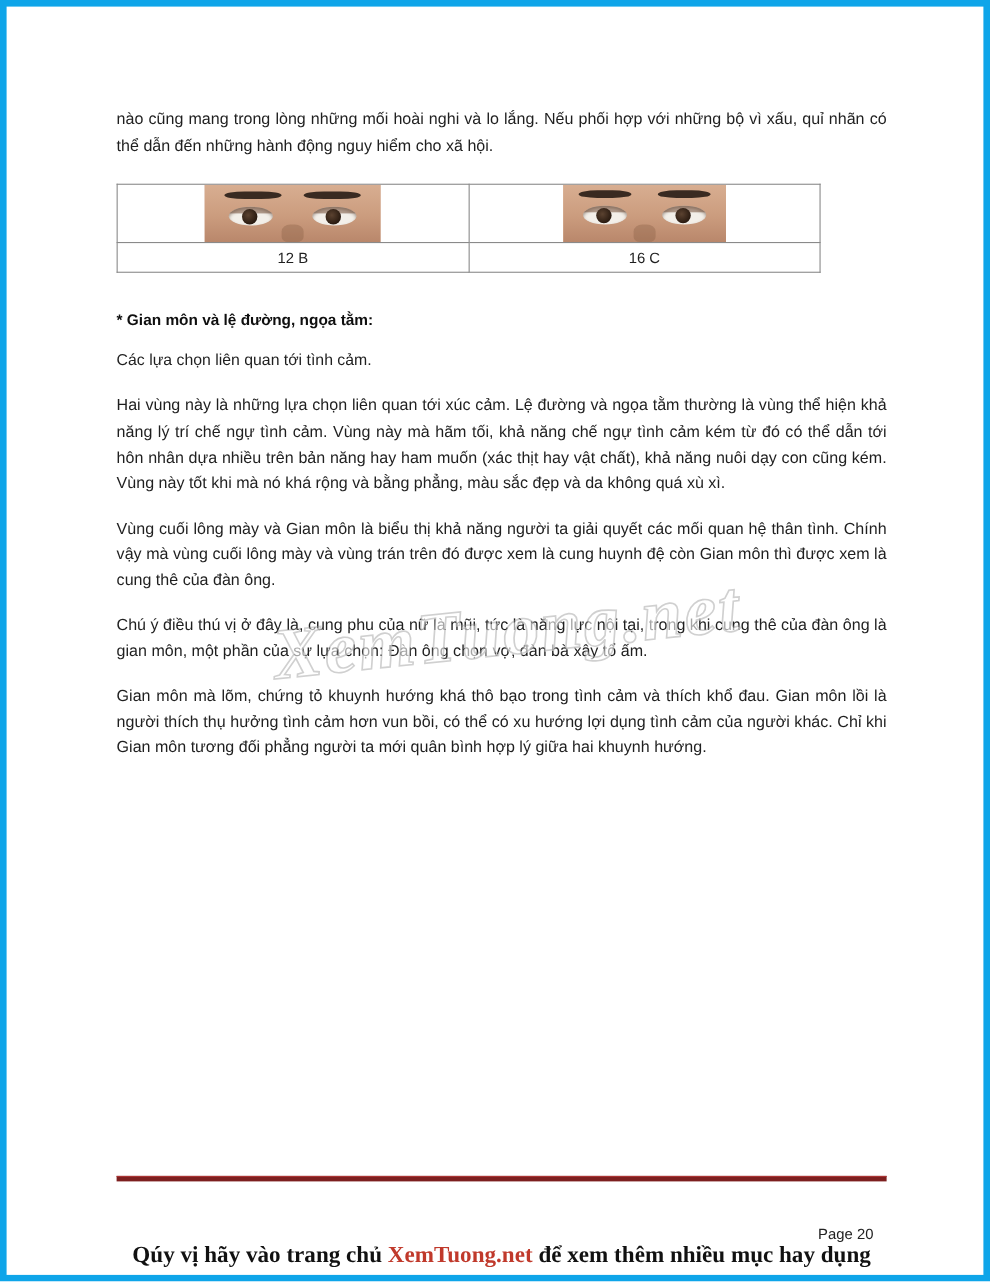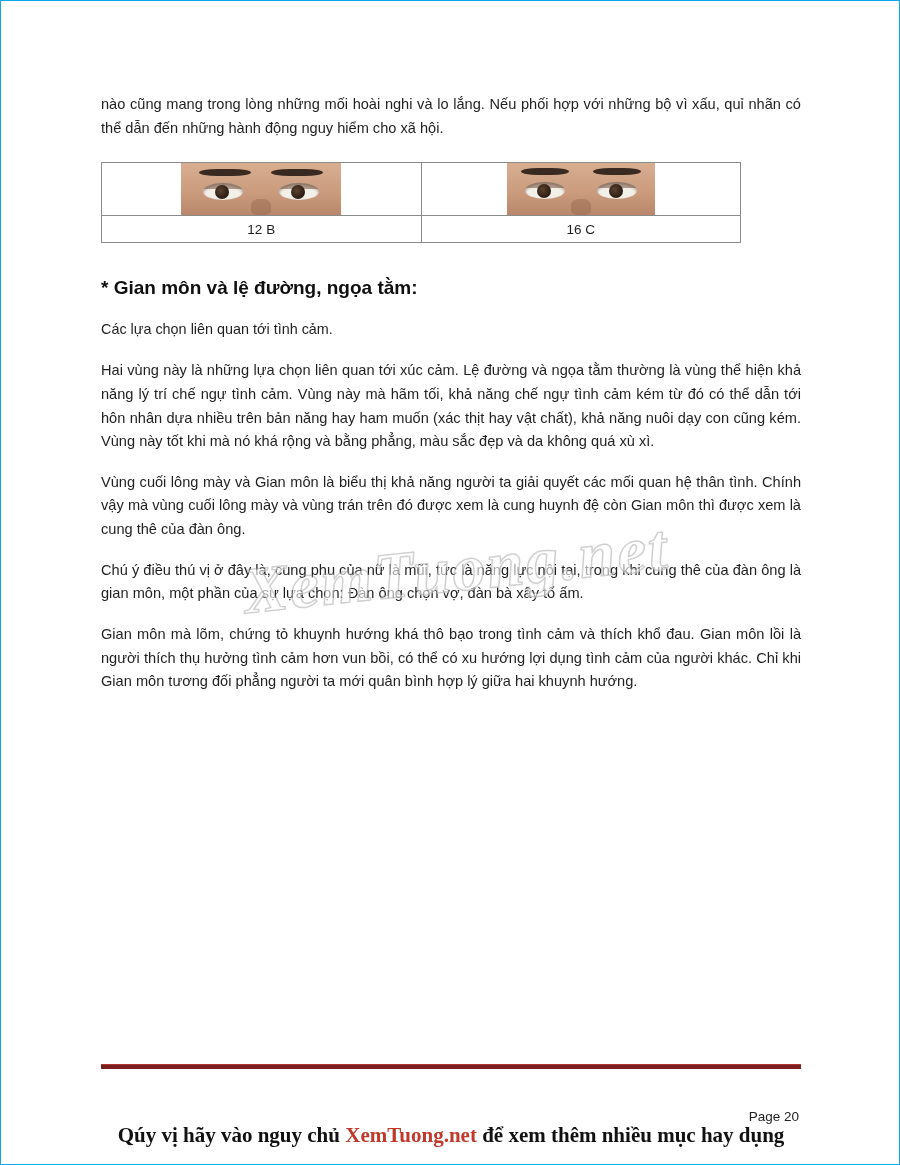--- a/index.html
+++ b/index.html
@@ -14,39 +14,39 @@
     color: #1a1a1a;
     position: relative;
     overflow: hidden;
   }
   .page {
     position: absolute;
     left: 0; top: 0;
     width: 900px;
     height: 1165px;
     box-sizing: border-box;
-    border: 1px solid #0ea5e9;
+    border: 6px solid #0ea5e9;
     background: #fff;
   }
   .content {
     position: absolute;
     left: 100px;
     top: 92px;
     width: 700px;
   }
   p.para {
     margin: 0 0 17px 0;
     font-size: 14.6px;
     line-height: 1.62;
     text-align: justify;
     color: #1f1f1f;
   }
   .heading {
     font-weight: bold;
-    font-size: 19px;
+    font-size: 14px;
     margin: 0 0 22px 0;
     color: #0f0f0f;
   }
   .subhead {
     font-size: 14.4px;
     margin: 0 0 22px 0;
     color: #1f1f1f;
   }
   
   .img-table {
@@ -244,16 +244,16 @@
     <p class="para">Gian môn mà lõm, chứng tỏ khuynh hướng khá thô bạo trong tình cảm và thích khổ đau. Gian môn lồi là người thích thụ hưởng tình cảm hơn vun bồi, có thể có xu hướng lợi dụng tình cảm của người khác. Chỉ khi Gian môn tương đối phẳng người ta mới quân bình hợp lý giữa hai khuynh hướng.</p>
 
   </div>
 
   <div class="watermark">XemTuong.net</div>
 
   <div class="footer-rule"></div>
   <div class="page-num">Page 20</div>
 
   <div class="bottom-banner">
-    <span>Qúy vị hãy vào nguy chủ </span><span class="brand">XemTuong.net</span><span> để xem thêm nhiều mục hay dụng</span>
+    <span>Qúy vị hãy vào trang chủ </span><span class="brand">XemTuong.net</span><span> để xem thêm nhiều mục hay dụng</span>
   </div>
 
 </div>
 
 </body></html>

